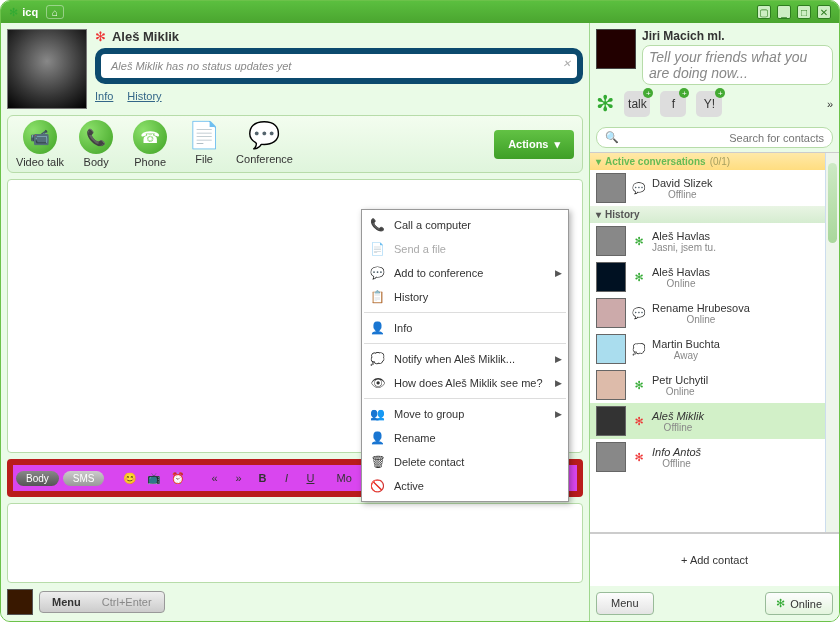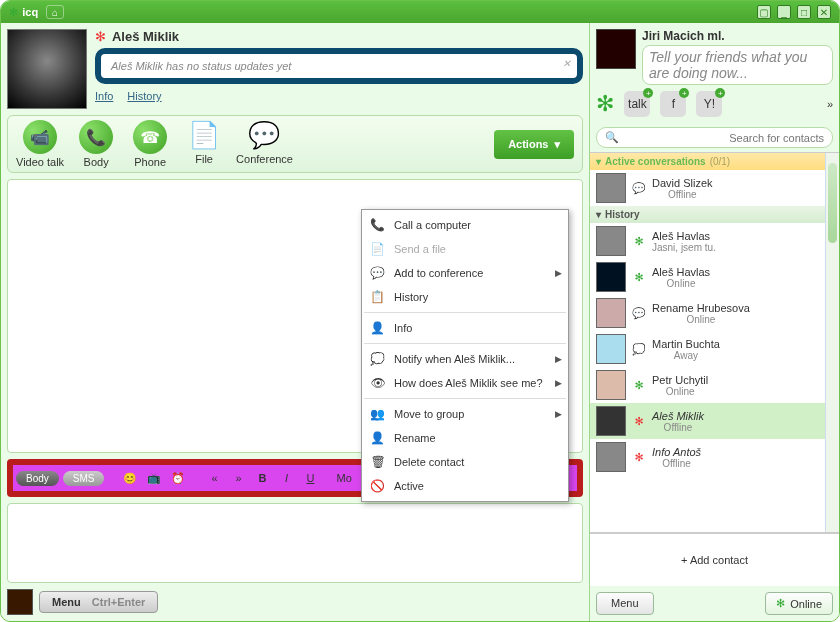--- a/index.html
+++ b/index.html
@@ -29,21 +29,21 @@
   .actions-drop { margin-left:auto; background:linear-gradient(#62c244,#3e9f27); color:#fff; font-weight:bold; padding:8px 14px; border-radius:4px; display:flex; align-items:center; gap:6px; cursor:pointer; align-self:center;}
   .chat-area { flex:1; background:#fff; border:1px solid #b7dca9; border-radius:4px;}
   .editor-row { display:flex; align-items:center; gap:4px; background:#d946ef; border:6px solid #b91c1c; border-radius:4px; padding:3px;}
   .tabbtn { background:linear-gradient(#888,#555); color:#fff; border-radius:9px; padding:2px 10px; font-size:10px; cursor:pointer;}
   .tabbtn.light{ background:linear-gradient(#ccc,#999);}
   .ebtn { width:20px; height:20px; display:flex;align-items:center;justify-content:center; cursor:pointer; border-radius:3px;}
   .compose { background:#fff; border:1px solid #b7dca9; border-radius:4px; height:80px;}
   .send-row { display:flex; align-items:center; gap:6px;}
   .mini-av { width:26px; height:26px; background:#391800; border:1px solid #555;}
   .send-btn { background:linear-gradient(#eee,#ccc); border:1px solid #999; border-radius:4px; padding:4px 12px; cursor:pointer;}
-  .send-hint { color:#888; margin-left:8px;font-weight:bold;}
+  .send-hint { color:#888; margin-left:18px;}
   
   .dropdown { position:absolute; top:186px; left:360px; width:208px; background:#fff; border:1px solid #999; box-shadow:2px 2px 6px rgba(0,0,0,.3); padding:3px 0; z-index:50;}
   .dd-item { display:flex; align-items:center; gap:8px; padding:4px 8px; cursor:pointer; font-size:11px; position:relative;}
   .dd-item.disabled{ color:#aaa; cursor:default;}
   .dd-sep { height:1px; background:#ddd; margin:3px 2px;}
   .dd-icon { width:16px; height:16px; display:flex;align-items:center;justify-content:center;font-size:12px;}
   .dd-arrow { position:absolute; right:6px; font-size:9px; color:#555;}
   
   .rp-top { padding:6px; }
   .rp-user { display:flex; gap:6px;}

